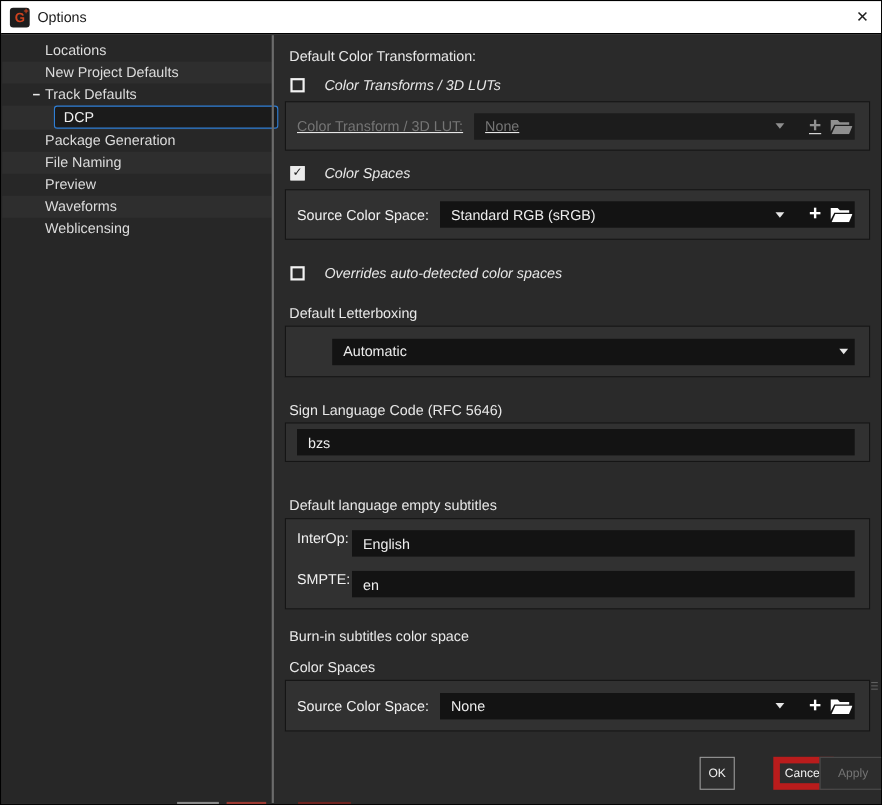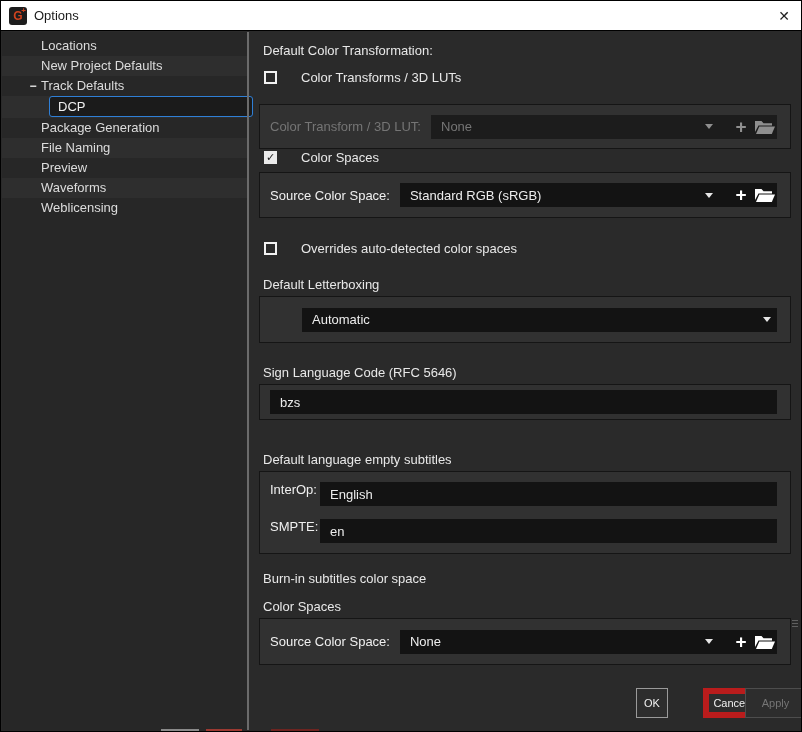--- a/index.html
+++ b/index.html
@@ -29,21 +29,21 @@
     border:1px solid #2f7fd6;border-radius:3px;color:#f0f0f0;font-size:13px;
     font-family:"Liberation Sans","DejaVu Sans",sans-serif;padding:0 0 0 8px;outline:none;margin-left:8px;
   }
   
   .content{position:absolute;left:248px;top:31px;right:1px;bottom:1px;}
   .lbl{position:absolute;left:14px;color:#e8e8e8;font-size:13px;white-space:nowrap;}
   .cb-row{position:absolute;left:15px;display:flex;align-items:center;}
   .checkbox{width:13px;height:13px;border:2px solid #f2f2f2;background:transparent;flex:0 0 auto;display:flex;align-items:center;justify-content:center;cursor:pointer;}
   .checkbox.checked{background:#ebebeb;border-color:#ebebeb;}
   .checkbox .check{color:#1c1c1c;font-size:11px;font-weight:bold;line-height:11px;}
-  .cb-row .cb-label{margin-left:24px;}
+  .cb-row .cb-label{margin-left:18px;font-style:italic;}
   .panel{position:absolute;left:10px;width:532px;background:#313131;border:1px solid #151515;}
   .panel-row{display:flex;align-items:center;height:100%;padding:0 13px 0 10px;}
   .row-label{margin-right:10px;white-space:nowrap;color:#f0f0f0;}
   .strip{flex:1;display:flex;align-items:center;background:#131313;height:24px;min-width:0;}
   .strip .value{flex:1;padding-left:10px;color:#ededed;white-space:nowrap;overflow:hidden;}
   .arrow{width:0;height:0;border-left:4px solid transparent;border-right:4px solid transparent;border-top:5px solid #e6e6e6;margin:0 6px;}
   .icon-btn{display:flex;align-items:center;justify-content:center;width:24px;height:26px;color:#ffffff;cursor:pointer;}
   .icon-btn.plus{font-size:19px;font-weight:bold;line-height:26px;}
   .icon-btn svg{display:block;}
   .panel.disabled .row-label{color:#757575;}
@@ -121,21 +121,21 @@
 
   <div class="content">
 
     <div class="lbl" style="top:11px;">Default Color Transformation:</div>
 
     <div class="cb-row" style="top:38px;">
       <div class="checkbox"></div>
       <span class="cb-label">Color Transforms / 3D LUTs</span>
     </div>
 
-    <div class="panel disabled" style="top:72px;height:45px;">
+    <div class="panel disabled" style="top:60px;height:45px;text-decoration:underline;">
       <div class="panel-row">
         <span class="row-label">Color Transform / 3D LUT:</span>
         <div class="strip">
           <span class="value">None</span>
           <div class="arrow"></div>
           <span style="width:10px;"></span>
           <span class="icon-btn plus">+</span>
           <span class="icon-btn">
             <svg width="20" height="14" viewBox="0 0 20 14" fill="currentColor">
               <path d="M0 1 h6.5 l2 2.2 H17 v2.3 H3.5 L0 12 Z"></path>

